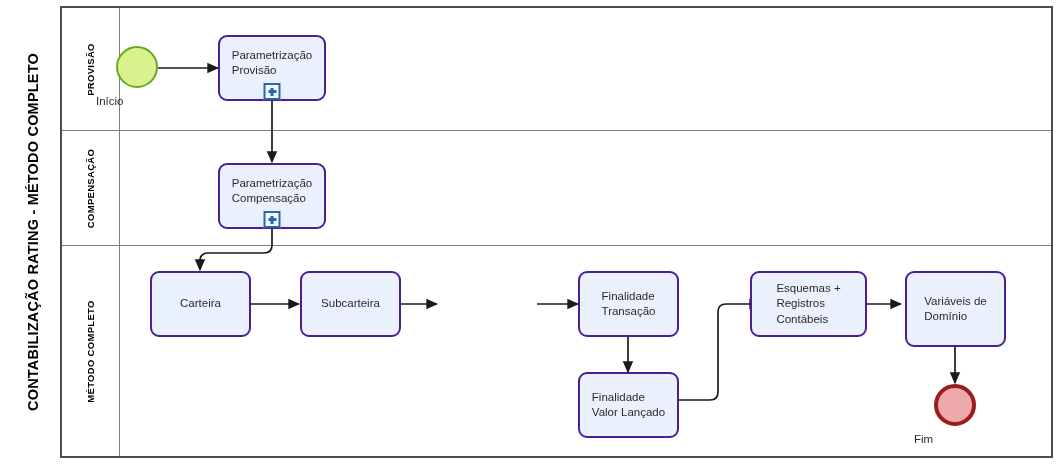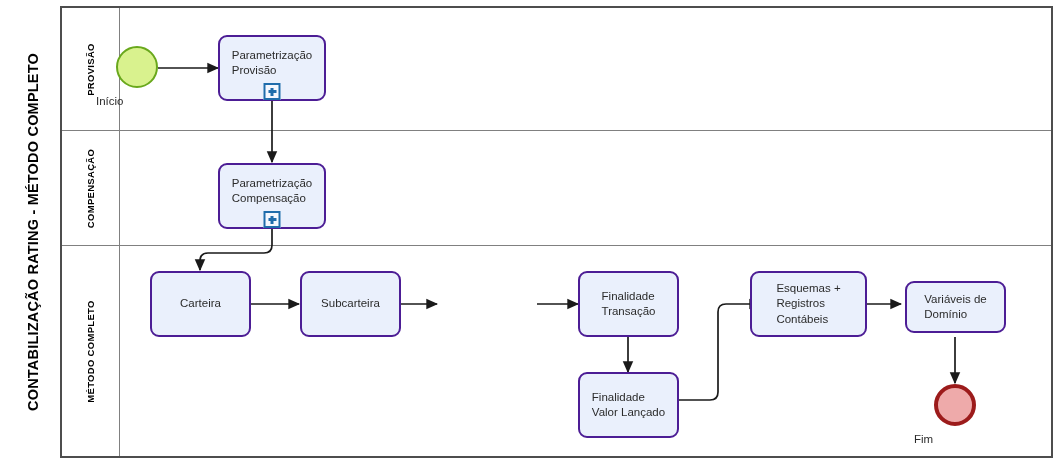--- a/index.html
+++ b/index.html
@@ -271,20 +271,20 @@
   </div>
 
   <div class="task" style="left:750px; top:271px; width:117px; height:66px;">
     <div class="task-text">
       <div>Esquemas +</div>
       <div>Registros</div>
       <div>Contábeis</div>
     </div>
   </div>
 
-  <div class="task" style="left:905px; top:281px; width:101px; height:52px;">
+  <div class="task" style="left:905px; top:271px; width:101px; height:76px;">
     <div class="task-text">
       <div>Variáveis de</div>
       <div>Domínio</div>
     </div>
   </div>
 
 </div>
 
 </body></html>

